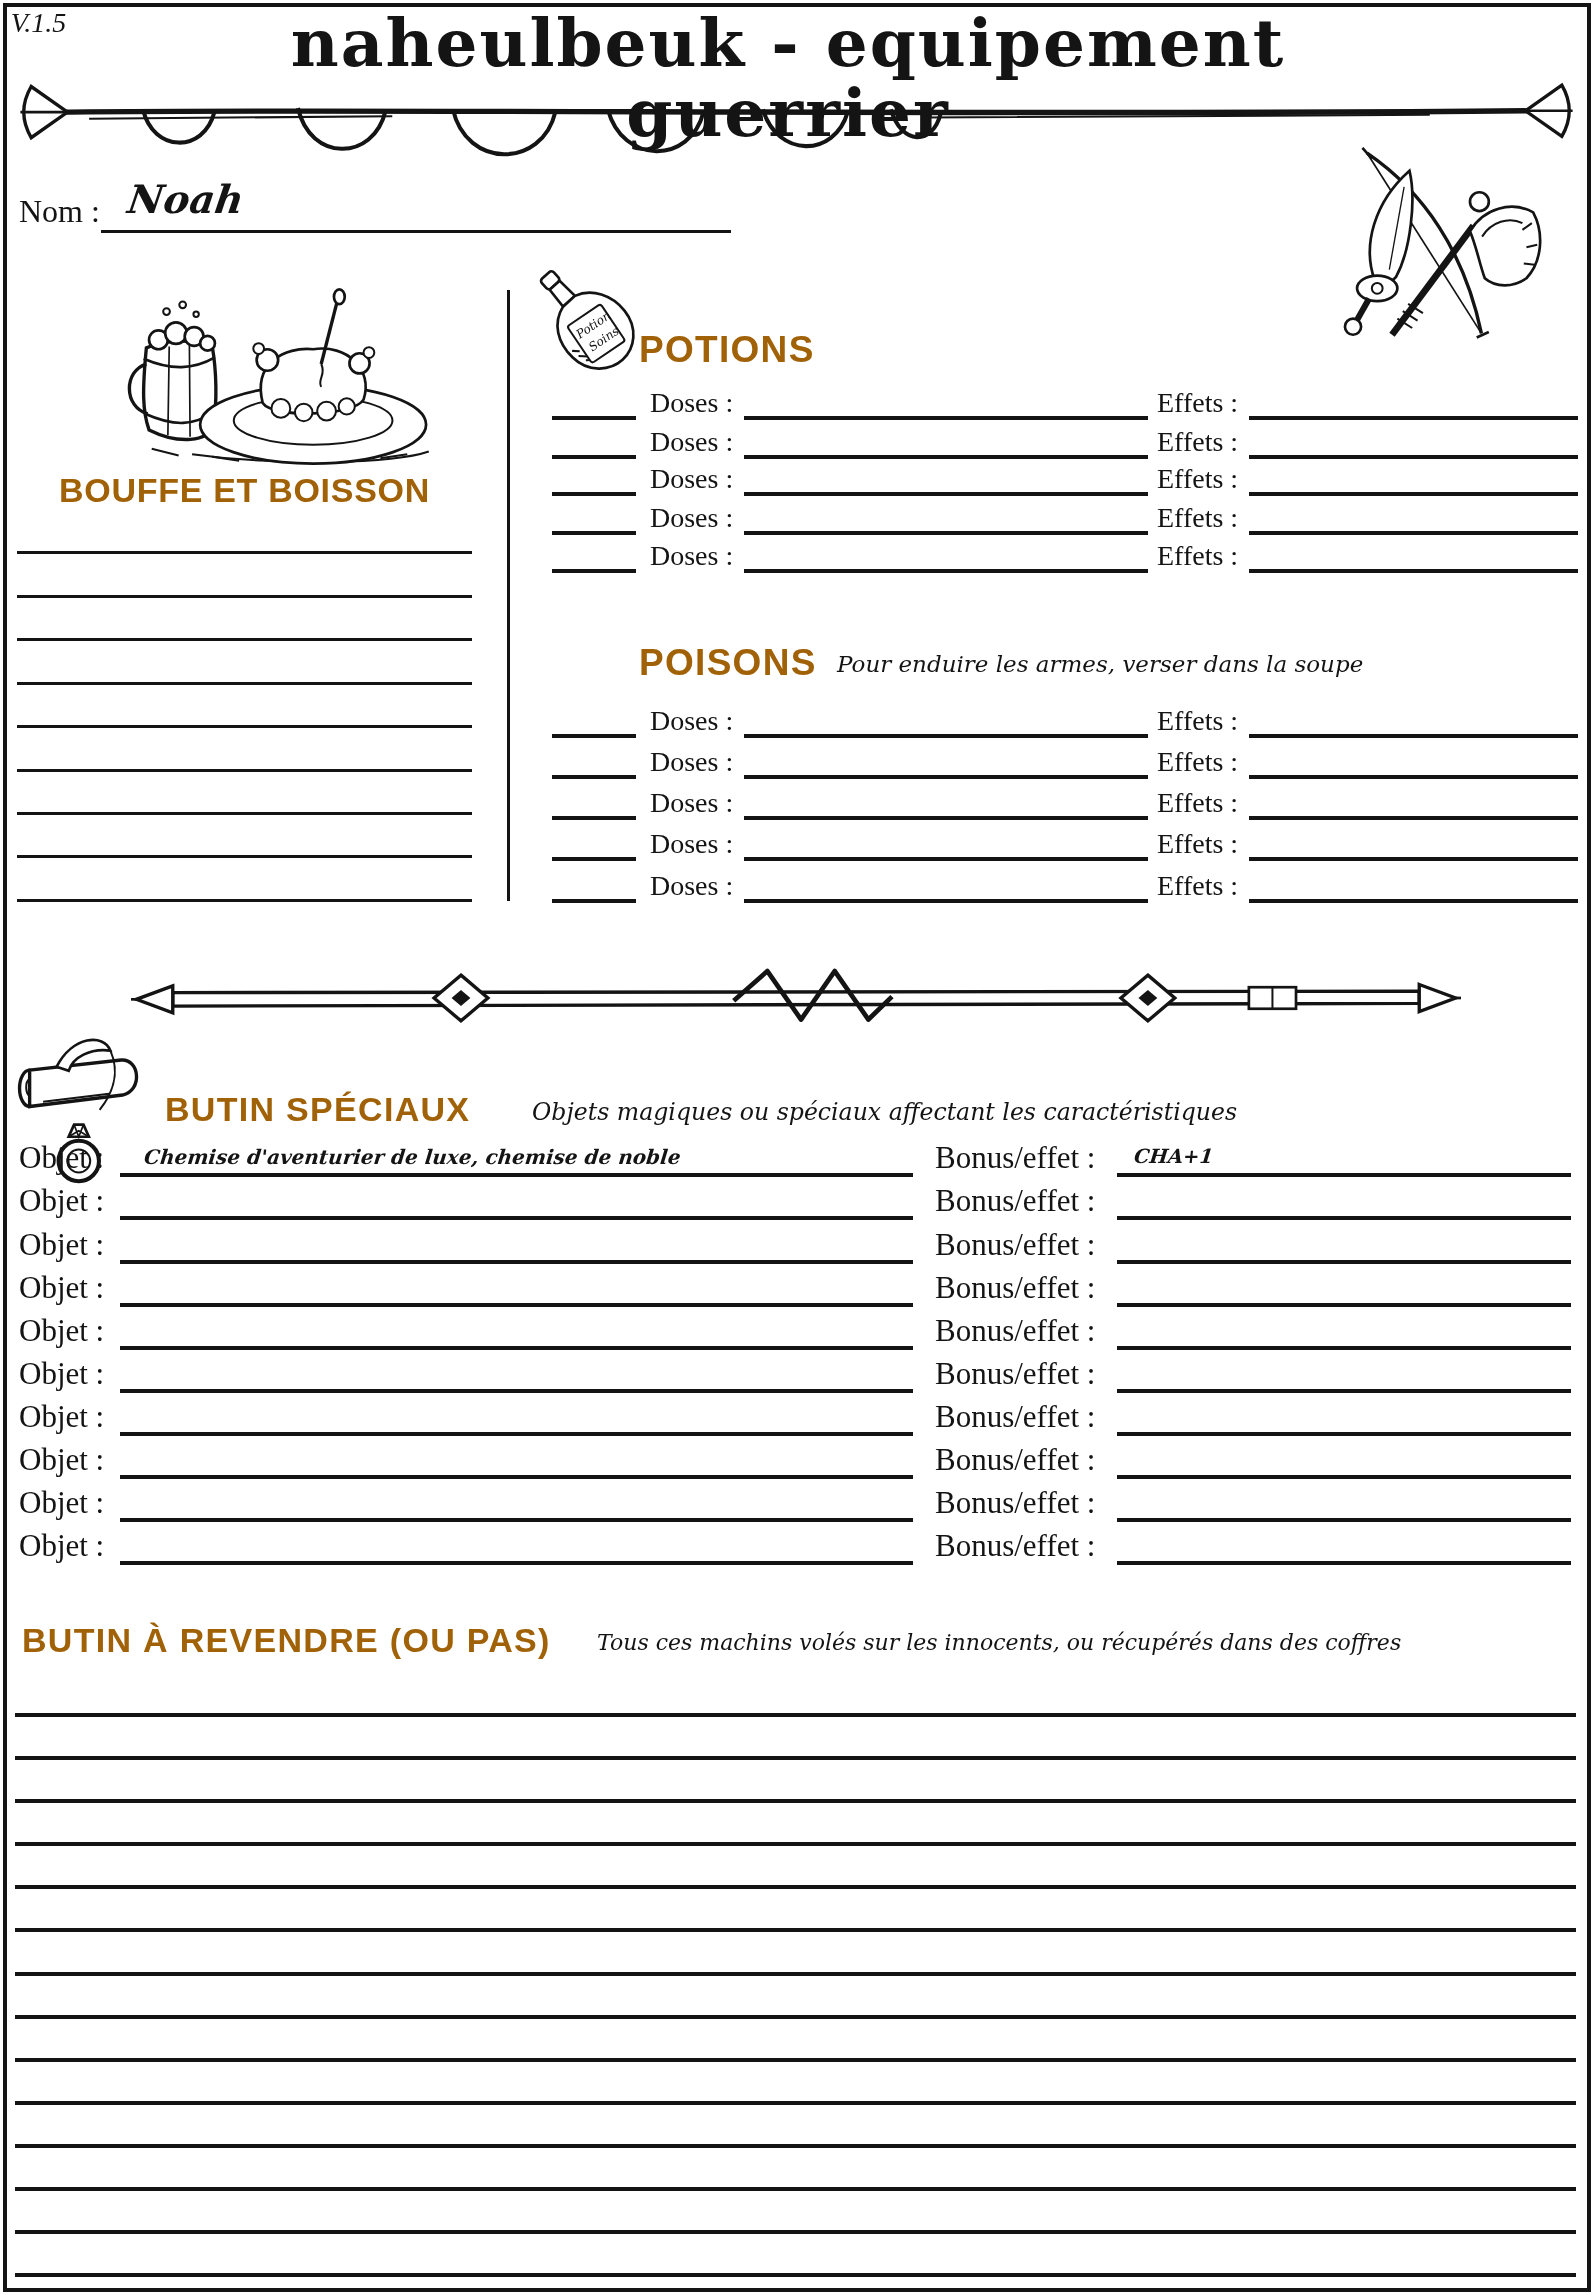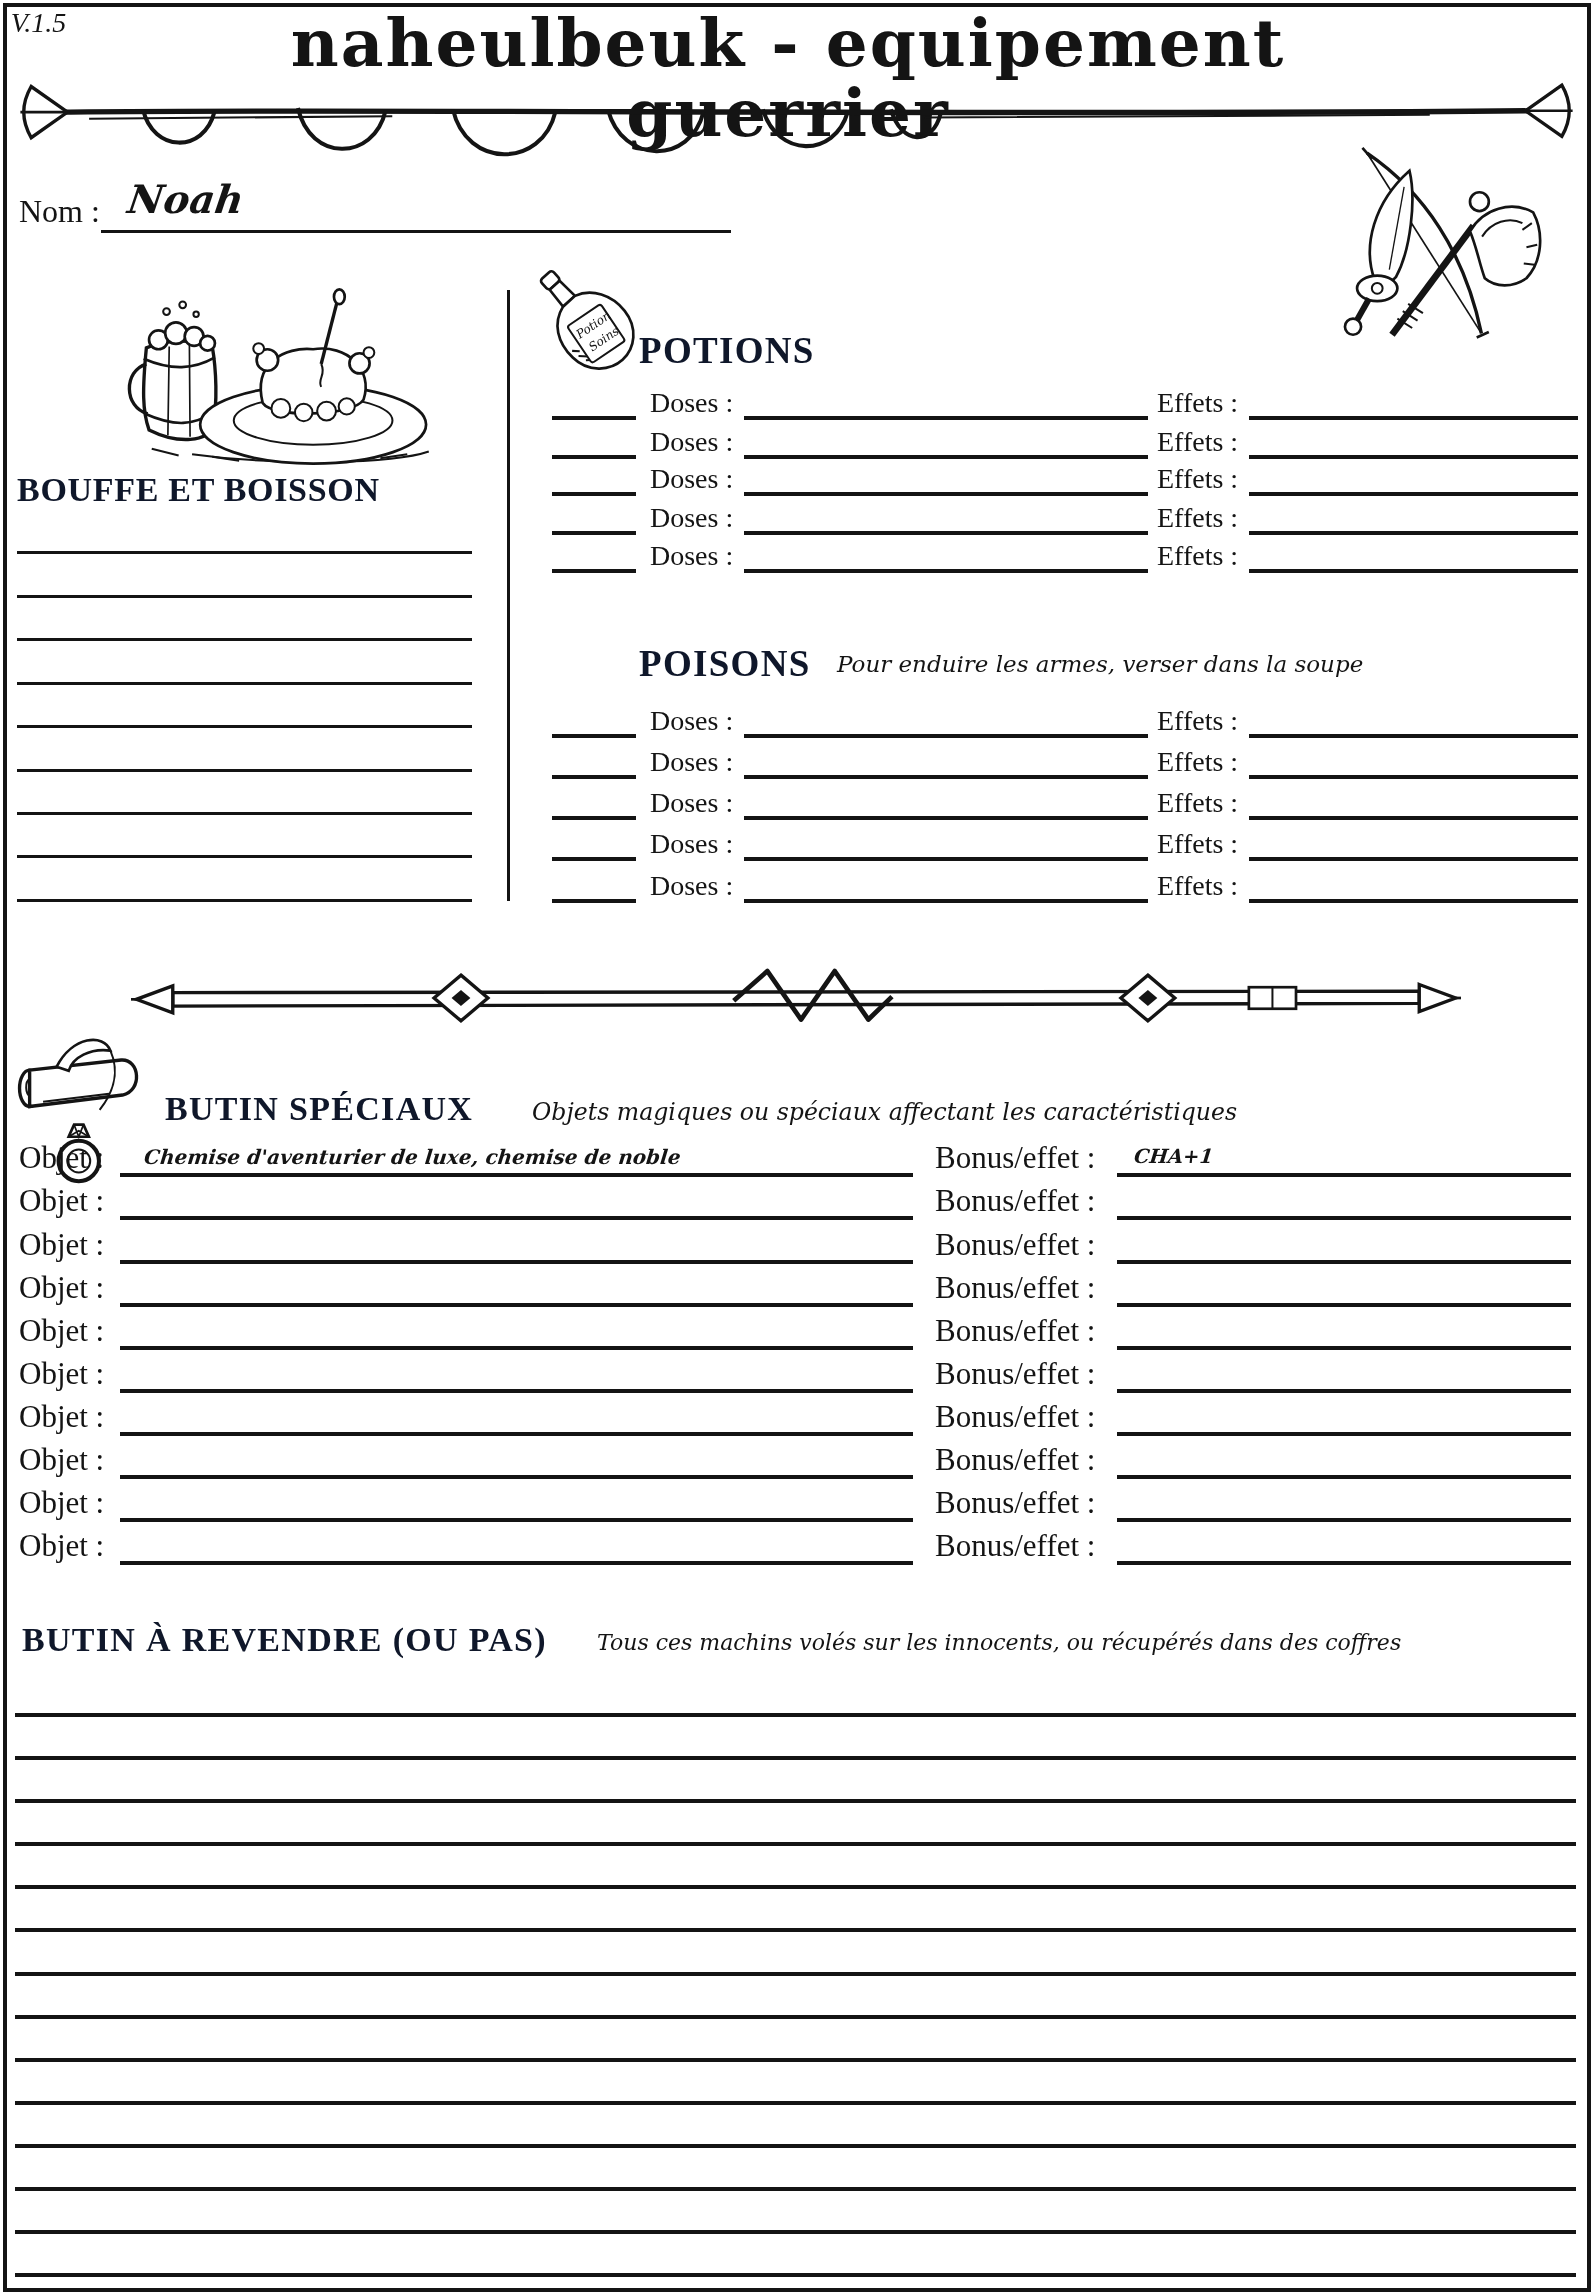--- a/index.html
+++ b/index.html
@@ -6,22 +6,22 @@
   body{width:1594px;height:2295px;position:relative;font-family:"Liberation Serif",serif;color:#141414;overflow:hidden;}
   .abs{position:absolute;}
   #page-border{position:absolute;left:2.7px;top:2.7px;right:2.7px;bottom:2.7px;border:4.7px solid #141414;pointer-events:none;}
   #version{left:10.8px;top:6.7px;font:italic 28px "Liberation Serif",serif;}
   #page-title{left:128px;top:9.4px;width:1320px;text-align:center;font-family:"DejaVu Serif",serif;font-weight:700;font-size:66px;line-height:1.05;text-transform:lowercase;letter-spacing:2px;}
   
   #name-label{left:19px;top:193px;font:32px "Liberation Serif",serif;}
   #name-value{left:125px;top:176px;font:italic 700 39px "DejaVu Serif",serif;transform:skewX(-8deg);transform-origin:left bottom;}
   #name-line{left:101px;top:230px;width:630px;height:3.4px;background:#141414;}
   
-  .hdr{font-family:Liberation Serif, serif;font-weight:700;letter-spacing:1.3px;color:#0f172a;white-space:nowrap;}
-  #bouffe-title{left:17px;top:471px;width:455px;text-align:left;font-size:34px;letter-spacing:0.7px;}
+  .hdr{font-family:Liberation Sans, sans-serif;font-weight:700;letter-spacing:1.3px;color:#a16207;white-space:nowrap;}
+  #bouffe-title{left:17px;top:471px;width:455px;text-align:center;font-size:34px;letter-spacing:0.7px;}
   #potions-title{left:639px;top:329px;font-size:37px;}
   #poisons-title{left:639px;top:642px;font-size:37px;}
   #poisons-subtitle{left:837px;top:651px;font:italic 23px "DejaVu Serif",serif;white-space:nowrap;text-align:right;}
   #objets-title{left:165px;top:1090px;font-size:34px;}
   #objets-subtitle{left:532px;top:1098px;font:italic 23.6px "DejaVu Serif",serif;white-space:nowrap;}
   #butin-title{left:22px;top:1621px;font-size:34px;}
   #butin-subtitle{left:597px;top:1630px;font:italic 22px "DejaVu Serif",serif;white-space:nowrap;}
   
   .hline{position:absolute;background:#141414;}
   .bouffe-line{left:17px;width:455px;height:3.4px;}

